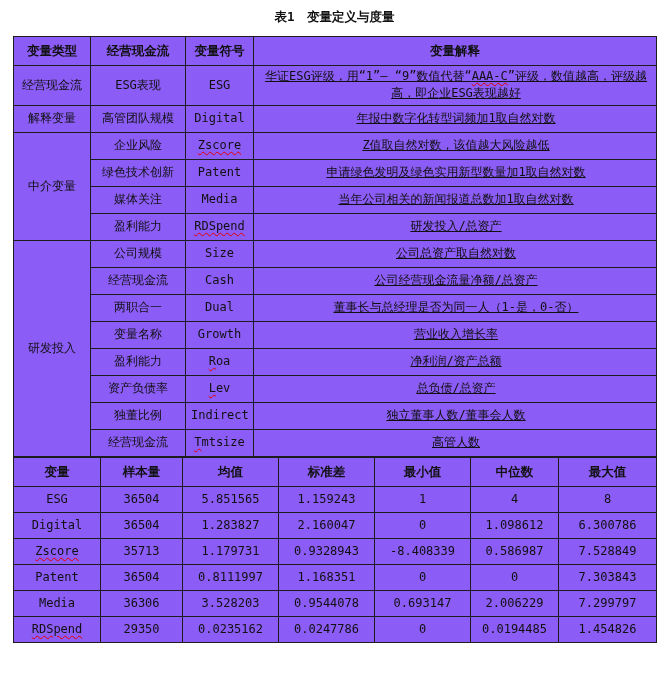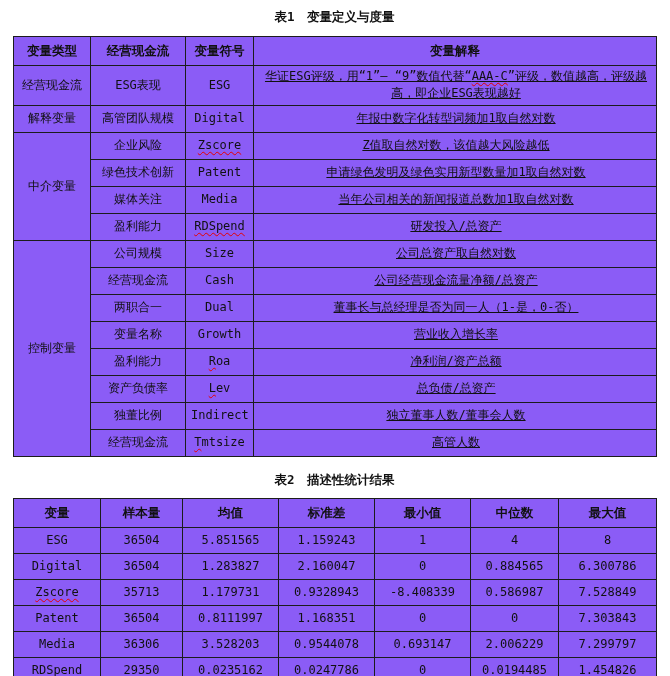--- a/index.html
+++ b/index.html
@@ -113,21 +113,21 @@
           <td>媒体关注</td>
           <td><span>Media</span></td>
           <td class="desc"><span>当年公司相关的新闻报道总数加1取自然对数</span></td>
         </tr>
         <tr>
           <td>盈利能力</td>
           <td><span class="sq">RDSpend</span></td>
           <td class="desc"><span>研发投入/总资产</span></td>
         </tr>
         <tr>
-          <td rowspan="8">控制变量</td>
+          <td rowspan="8">研发投入</td>
           <td>公司规模</td>
           <td><span>Size</span></td>
           <td class="desc"><span>公司总资产取自然对数</span></td>
         </tr>
         <tr>
           <td>经营现金流</td>
           <td><span>Cash</span></td>
           <td class="desc"><span>公司经营现金流量净额/总资产</span></td>
         </tr>
         <tr>
@@ -156,21 +156,20 @@
           <td class="desc"><span>独立董事人数/董事会人数</span></td>
         </tr>
         <tr>
           <td>经营现金流</td>
           <td><span><span class="sq">T</span>mtsize</span></td>
           <td class="desc"><span>高管人数</span></td>
         </tr>
       </tbody>
   </table>
 
-  <div class="tbl-title second">表2　描述性统计结果</div>
 
   <table id="table2">
     <colgroup>
       <col style="width:87px">
       <col style="width:82px">
       <col style="width:96px">
       <col style="width:96px">
       <col style="width:96px">
       <col style="width:88px">
       <col style="width:98px">
@@ -195,21 +194,21 @@
           <td>1</td>
           <td>4</td>
           <td>8</td>
         </tr>
         <tr>
           <td><span>Digital</span></td>
           <td>36504</td>
           <td>1.283827</td>
           <td>2.160047</td>
           <td>0</td>
-          <td>0.884565</td>
+          <td>1.098612</td>
           <td>6.300786</td>
         </tr>
         <tr>
           <td><span class="sq">Zscore</span></td>
           <td>35713</td>
           <td>1.179731</td>
           <td>0.9328943</td>
           <td>-8.408339</td>
           <td>0.586987</td>
           <td>7.528849</td>

